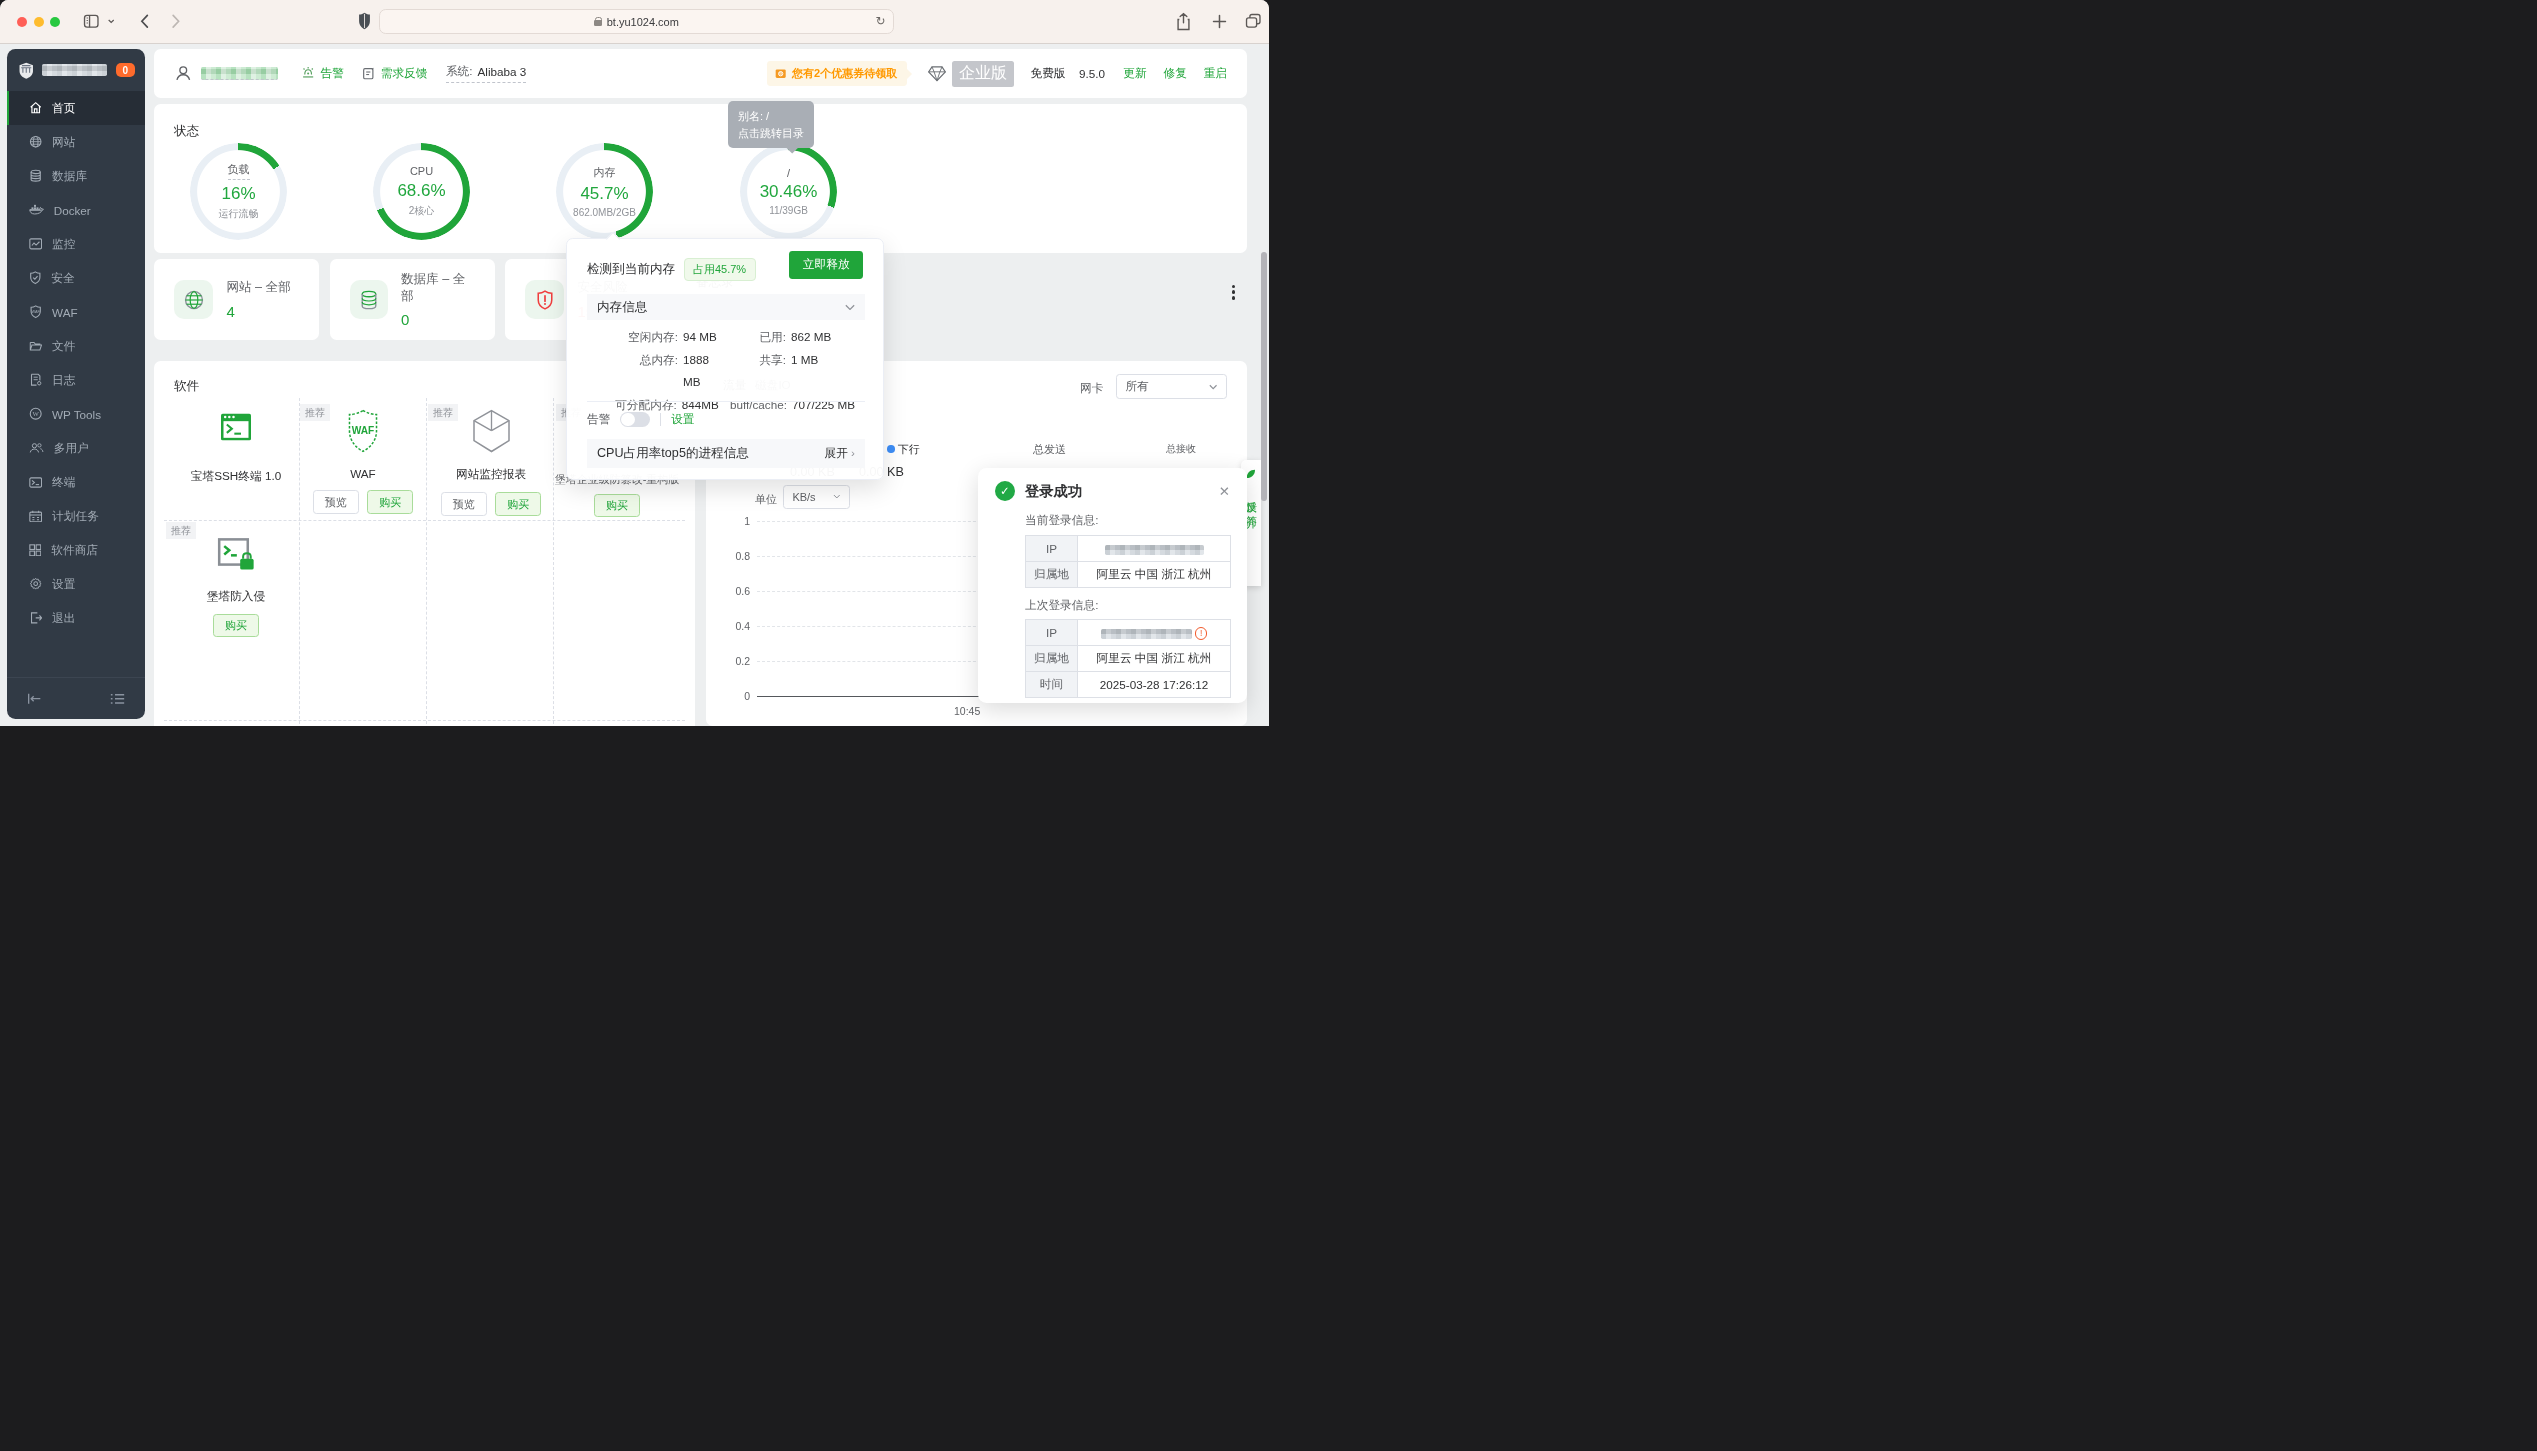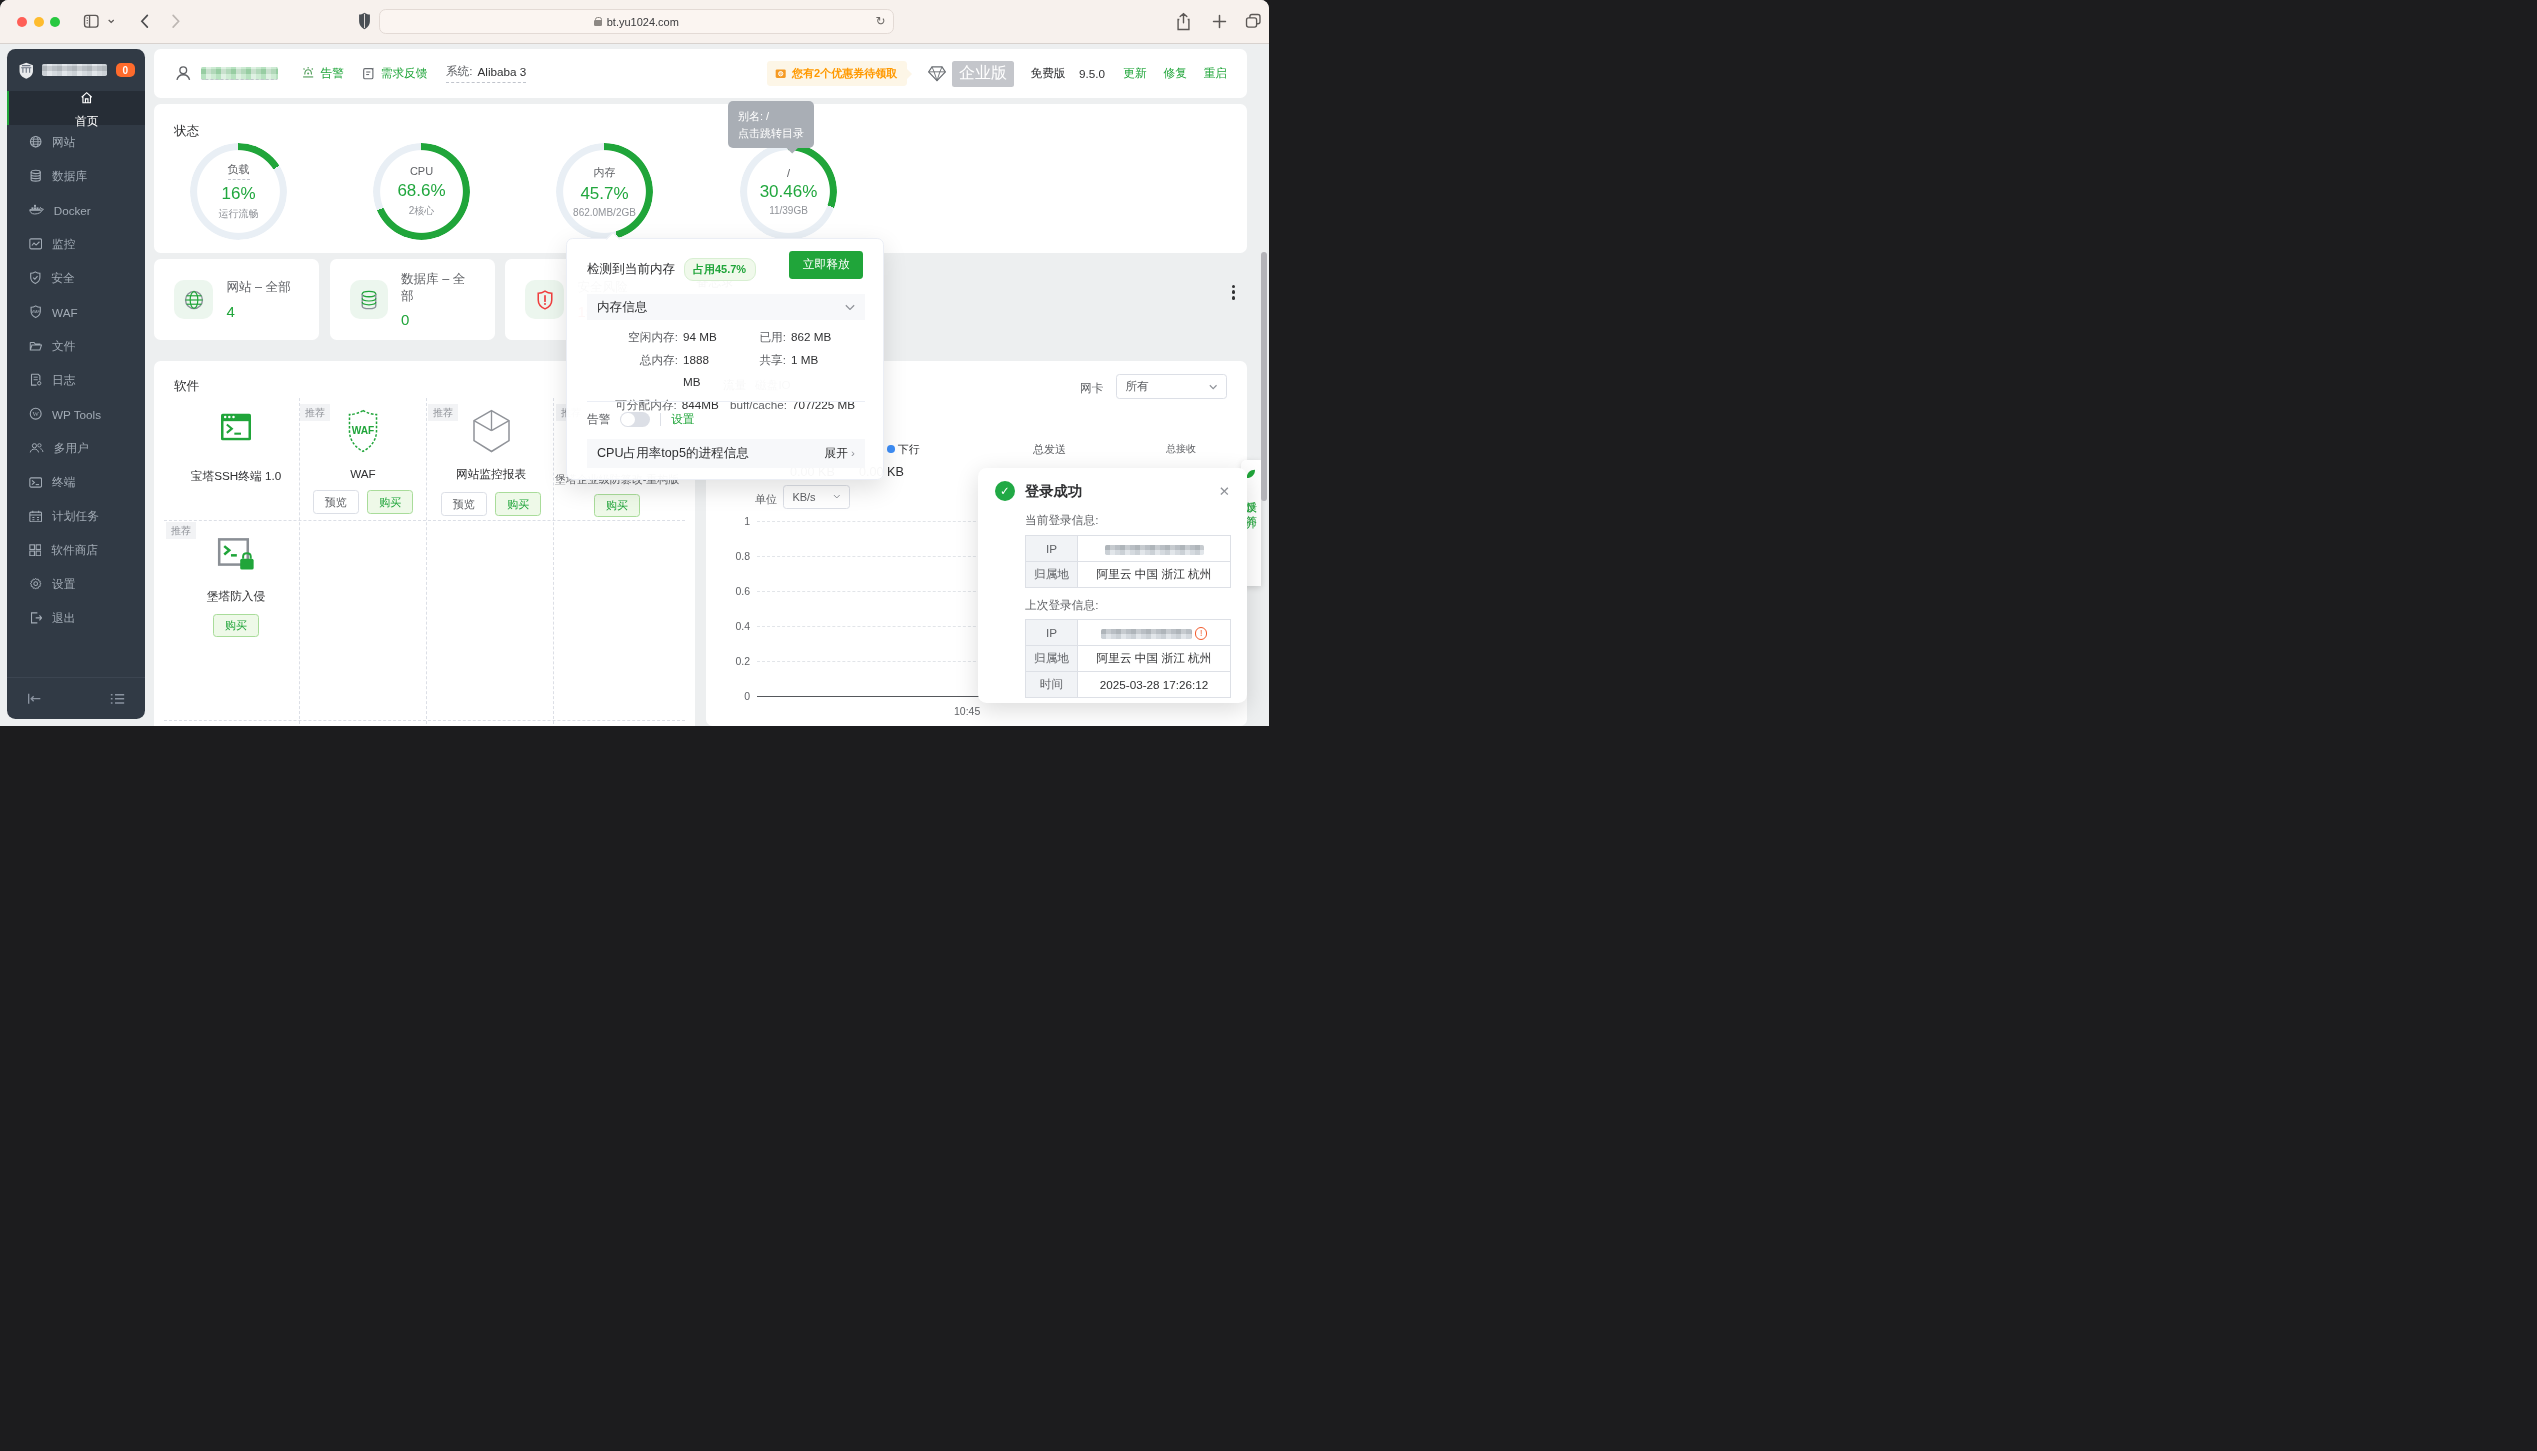--- a/index.html
+++ b/index.html
@@ -17,21 +17,21 @@
   .lockglyph { width:7.6px; height:9.2px; position:relative; display:inline-block; }
   .lockglyph:before{ content:""; position:absolute; left:1.3px; top:0; width:5px; height:5px; border:1.3px solid #8d8884; border-radius:2.5px 2.5px 0 0; }
   .lockglyph:after{ content:""; position:absolute; left:0; top:3.4px; width:7.6px; height:5.9px; background:#8d8884; border-radius:1.3px; }
 
   
   .sidebar { position:absolute; left:6.7px; top:49px; width:138px; height:670px; background:#313a45; border-radius:8.4px; overflow:hidden; }
   .side-logo { height:42px; display:flex; align-items:center; padding:0 10px; gap:6.7px; }
   .side-badge { margin-left:auto; background:#ff6b2c; color:#fff; font-size:10px; font-weight:bold; padding:1.7px 6.7px; border-radius:5px; }
   .side-item { position:relative; height:34px; display:flex; align-items:center; gap:10px; padding-left:22px; color:#a2abb5; font-size:11.7px; cursor:pointer; }
   .side-item svg { flex:0 0 auto; }
-  .side-item.active { background:#262d36; color:#fff;flex-direction:column; }
+  .side-item.active { background:#262d36; color:#fff; }
   .side-item.active:before { content:""; position:absolute; left:0; top:0; bottom:0; width:2.5px; background:#20a53a; }
   .side-foot { position:absolute; left:0; right:0; bottom:0; height:42px; border-top:0.8px solid #3c4551; display:flex; align-items:center; justify-content:space-between; padding:0 20px; color:#8a93a0; }
 
   .mosaic { background-image:repeating-linear-gradient(0deg, rgba(255,255,255,.14) 0 5px, rgba(0,0,0,.10) 5px 10px), repeating-linear-gradient(90deg,#c3c9cf 0 5px,#dde2e7 5px 10px,#ced4da 10px 15px); border-radius:1.7px; }
   .mosaic.green { background-image:repeating-linear-gradient(0deg, rgba(255,255,255,.25) 0 5px, rgba(0,0,0,.05) 5px 10px), repeating-linear-gradient(90deg,#9fd8ab 0 5px,#d4ecd9 5px 10px,#bce4c4 10px 15px); }
 
   
   .card { position:absolute; background:#fff; border-radius:6.7px; }
   .card-title { font-size:12.6px; color:#303133; }
 
@@ -79,21 +79,21 @@
   
   .sel { border:0.8px solid #dcdfe6; border-radius:3.4px; background:#fff; color:#606266; font-size:11.7px; display:flex; align-items:center; justify-content:space-between; padding:0 8.4px; }
   .legend-dot { width:7.6px; height:7.6px; border-radius:50%; display:inline-block; }
   .gridline { position:absolute; border-top:0.8px dashed #e2e5e9; }
   .ytick { position:absolute; width:34px; text-align:right; font-size:10.5px; color:#606266; }
   .kebab span{ display:block; width:3.4px; height:3.4px; border-radius:50%; background:#303133; margin:2.5px auto; }
 
   
   .popup { position:absolute; left:566px; top:238px; width:318px; height:242px; background:rgba(255,255,255,.96); border:0.8px solid #ebeef5; border-radius:6.7px; box-shadow:0 8.4px 25px rgba(0,0,0,.12); z-index:30; }
   .popup .notch { position:absolute; left:41px; top:-5px; width:10px; height:10px; background:#fff; transform:rotate(45deg); border-left:0.8px solid #ebeef5; border-top:0.8px solid #ebeef5; }
-  .pop-badge { background:#f0f9eb; border:0.8px solid #d8efd2; color:#20a53a; font-size:11px; padding:3.4px 8.4px; border-radius:9px;font-weight:bold; }
+  .pop-badge { background:#f0f9eb; border:0.8px solid #d8efd2; color:#20a53a; font-size:11px; padding:3.4px 8.4px; border-radius:4px; }
   .pop-btn { background:#20a53a; color:#fff; font-size:11.7px; padding:6.7px 13.4px; border-radius:3.4px; cursor:pointer; }
   .pop-bar { background:#f7f8fa; display:flex; align-items:center; justify-content:space-between; padding:0 10px; }
   .toggle { width:30px; height:15px; border-radius:7.6px; background:#dcdfe6; position:relative; cursor:pointer; }
   .toggle:after { content:""; position:absolute; left:0.8px; top:0.8px; width:13.4px; height:13.4px; background:#fff; border-radius:50%; }
   .statlbl { color:#606266; } .statval { color:#303133; }
 
   
   .toast { position:absolute; left:978px; top:468px; width:269px; height:235px; background:#fff; border-radius:8.4px; box-shadow:0 6.7px 23.5px rgba(0,0,0,.14); z-index:40; padding:13.4px 17px; }
   .toast .chk { width:20px; height:20px; border-radius:50%; background:#21a945; color:#fff; font-size:11.7px; display:inline-flex; align-items:center; justify-content:center; }
   .ttable { width:100%; border-collapse:collapse; }

